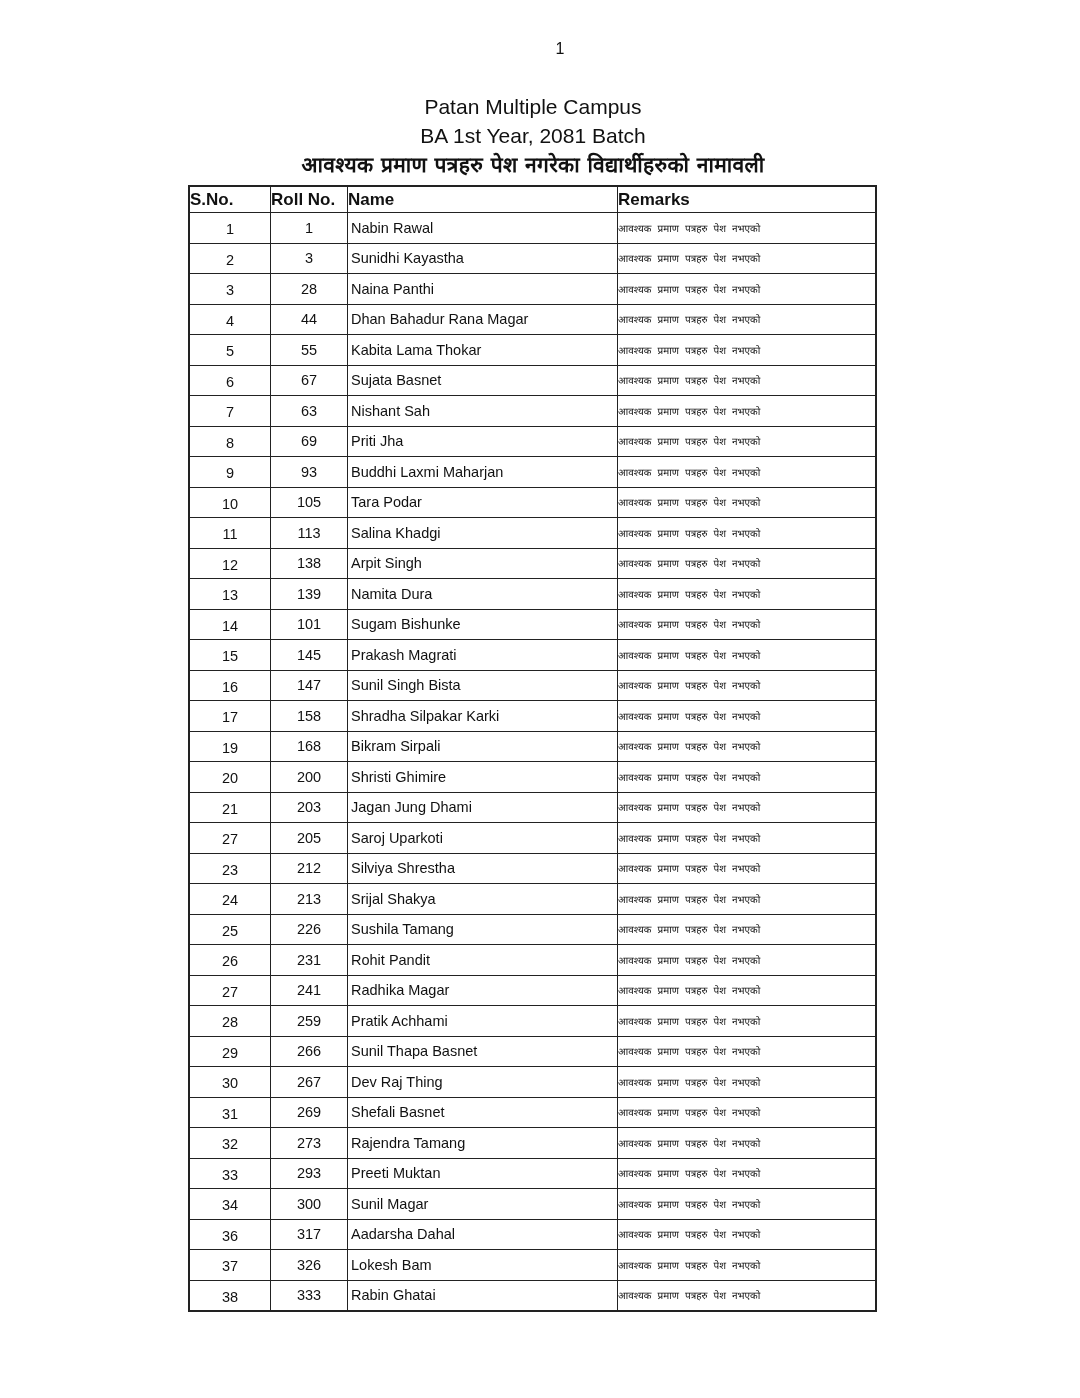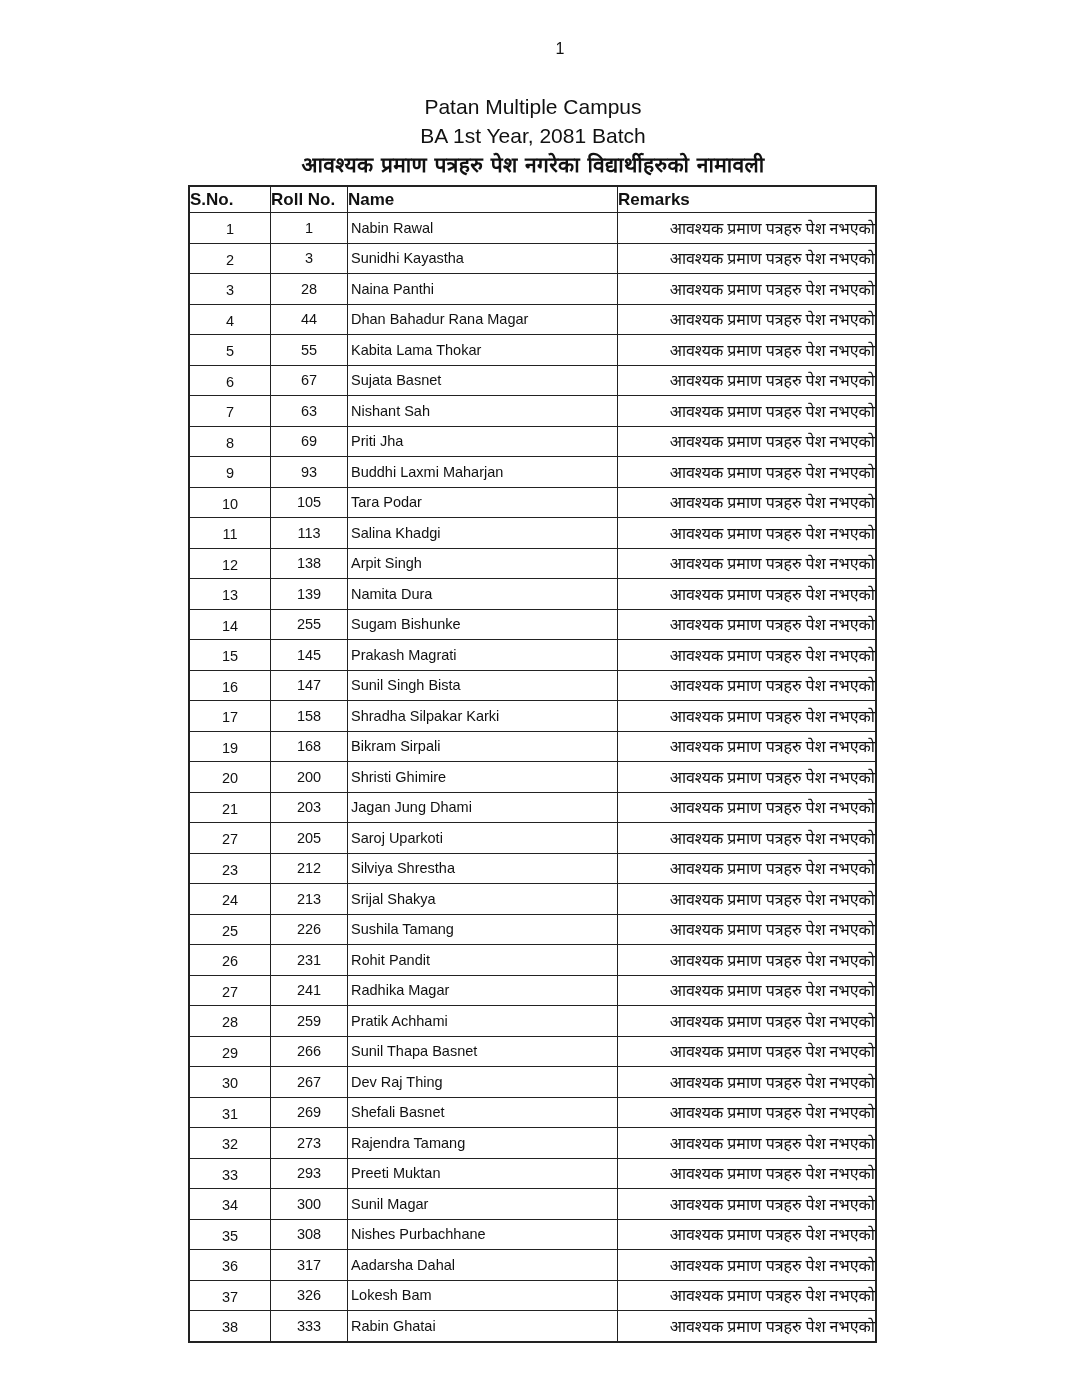--- a/index.html
+++ b/index.html
@@ -7,21 +7,21 @@
   .page-number { position: absolute; top: 40px; left: 0; width: 1080px; padding-left: 40px; box-sizing: border-box; text-align: center; font-size: 16px; }
   .title-block { position: absolute; top: 92px; left: 188px; width: 690px; text-align: center; }
   .title-line { font-size: 21px; line-height: 29px; }
   .title-nep { font-family: "DejaVu Sans", sans-serif; font-size: 21px; line-height: 30px; font-weight: bold; letter-spacing: 0.3px; }
   table { position: absolute; top: 185px; left: 188px; width: 689px; border-collapse: collapse; border: 2px solid #222; }
   th, td { border: 1.5px solid #222; height: 26.5px; padding: 0; font-size: 14.5px; }
   th { font-weight: bold; font-size: 17px; height: 25px; text-align: left; }
   td.sno { width: 80px; text-align: center; padding-top: 3px; }
   td.roll { width: 76px; text-align: center; }
   td.name { width: 266px; text-align: left; padding-left: 3px; }
-  td.remarks { text-align: right; font-family: Liberation Serif, serif; font-size: 16px; }
+  td.remarks { text-align: left; font-family: Liberation Mono, monospace; font-size: 10px; }
 </style>
 </head>
 <body>
 
 <div class="page-number">1</div>
 
 <div class="title-block">
   <div class="title-line">Patan Multiple Campus</div>
   <div class="title-line">BA 1st Year,  2081 Batch</div>
   <div class="title-nep">आवश्यक प्रमाण पत्रहरु पेश नगरेका विद्यार्थीहरुको नामावली</div>
@@ -110,21 +110,21 @@
         <td class="remarks">आवश्यक प्रमाण पत्रहरु पेश नभएको</td>
       </tr>
       <tr>
         <td class="sno">13</td>
         <td class="roll">139</td>
         <td class="name">Namita Dura</td>
         <td class="remarks">आवश्यक प्रमाण पत्रहरु पेश नभएको</td>
       </tr>
       <tr>
         <td class="sno">14</td>
-        <td class="roll">255</td>
+        <td class="roll">101</td>
         <td class="name">Sugam Bishunke</td>
         <td class="remarks">आवश्यक प्रमाण पत्रहरु पेश नभएको</td>
       </tr>
       <tr>
         <td class="sno">15</td>
         <td class="roll">145</td>
         <td class="name">Prakash Magrati</td>
         <td class="remarks">आवश्यक प्रमाण पत्रहरु पेश नभएको</td>
       </tr>
       <tr>
@@ -229,26 +229,20 @@
         <td class="name">Preeti Muktan</td>
         <td class="remarks">आवश्यक प्रमाण पत्रहरु पेश नभएको</td>
       </tr>
       <tr>
         <td class="sno">34</td>
         <td class="roll">300</td>
         <td class="name">Sunil Magar</td>
         <td class="remarks">आवश्यक प्रमाण पत्रहरु पेश नभएको</td>
       </tr>
       <tr>
-        <td class="sno">35</td>
-        <td class="roll">308</td>
-        <td class="name">Nishes Purbachhane</td>
-        <td class="remarks">आवश्यक प्रमाण पत्रहरु पेश नभएको</td>
-      </tr>
-      <tr>
         <td class="sno">36</td>
         <td class="roll">317</td>
         <td class="name">Aadarsha Dahal</td>
         <td class="remarks">आवश्यक प्रमाण पत्रहरु पेश नभएको</td>
       </tr>
       <tr>
         <td class="sno">37</td>
         <td class="roll">326</td>
         <td class="name">Lokesh Bam</td>
         <td class="remarks">आवश्यक प्रमाण पत्रहरु पेश नभएको</td>

